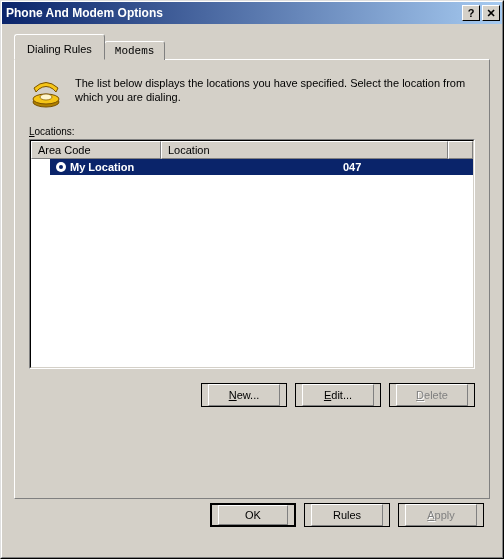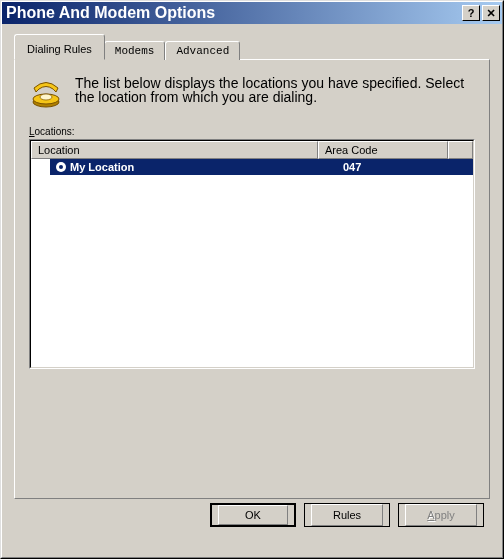--- a/index.html
+++ b/index.html
@@ -31,21 +31,21 @@
   .titlebar {
     height: 22px;
     background: linear-gradient(to right, #0a246a, #a6caf0);
     display: flex;
     align-items: center;
     justify-content: space-between;
     padding: 0 2px 0 4px;
     color: #fff;
     font-weight: bold;
   }
-  .titlebar-text { font-size: 16px; }
+  .titlebar-text { font-size: 12px; }
   .titlebar-buttons { display: flex; gap: 0; }
   .titlebar-btn {
     width: 18px;
     height: 16px;
     background: #d4d0c8;
     border: 1px solid #000;
     border-top-color: #fff;
     border-left-color: #fff;
     margin-left: 2px;
     font-family: Marlett, Arial, sans-serif;
@@ -102,21 +102,21 @@
     background: #d4d0c8;
     height: 440px;
     position: relative;
     padding: 14px 14px;
   }
   .intro-row { display: flex; gap: 12px; align-items: flex-start; margin-bottom: 18px;}
   .phone-icon {
     width: 34px; height: 34px; flex: 0 0 34px;
     position: relative;
   }
-  .intro-text { font-size: 14px; line-height: 14px; padding-top: 2px;}
+  .intro-text { font-size: 11px; line-height: 14px; padding-top: 2px;}
   .locations-label { font-size: 10px; margin-bottom: 2px;}
   .locations-label .ul { text-decoration: underline; }
 
   .listview {
     border: 1px solid #808080;
     border-right-color: #fff;
     border-bottom-color: #fff;
     background: #fff;
     height: 230px;
     position: relative;
@@ -217,23 +217,20 @@
       </div>
     </div>
 
     <div class="dialog-body">
       <div class="tabs">
         <div class="tab active">
           <span>Dialing Rules</span>
         </div>
         <div class="tab">
           <span>Modems</span>
-        </div>
-        <div class="tab">
-          <span>Advanced</span>
         </div>
       </div>
 
       <div class="tab-panel">
         <div class="intro-row">
           <div class="phone-icon">
             <svg viewBox="0 0 34 34" width="34" height="34">
               <ellipse cx="17" cy="28" rx="13" ry="5" fill="#b08000" stroke="#7a5200" stroke-width="1"></ellipse>
               <ellipse cx="17" cy="25" rx="13" ry="5" fill="#f5c518" stroke="#7a5200" stroke-width="1"></ellipse>
               <ellipse cx="17" cy="23" rx="6" ry="3" fill="#fff6cc" stroke="#7a5200" stroke-width="0.7"></ellipse>
@@ -243,36 +240,53 @@
           <div class="intro-text">The list below displays the locations you have specified. Select the location from which you are dialing.</div>
         </div>
 
         <div class="locations-label">
           <span class="ul">L</span><span>ocations:</span>
         </div>
 
         <div class="listview">
           <div class="listview-inner">
             <div class="lv-header">
+              <div class="lv-hcell c1">Area Code</div>
               <div class="lv-hcell c0">Location</div>
-              <div class="lv-hcell c1">Area Code</div>
               <div class="lv-hcell c2"></div>
             </div>
             <div class="lv-body">
               <div class="lv-row">
                 <div class="lv-cell c0">
                   <span class="radio-dot"></span>
                   <span>My Location</span>
                 </div>
                 <div class="lv-cell c1">047</div>
               </div>
             </div>
           </div>
         </div>
 
+        <div class="button-row">
+          <div class="btn">
+            <div class="btn-inner">
+              <span><span class="ul">N</span><span>ew...</span></span>
+            </div>
+          </div>
+          <div class="btn">
+            <div class="btn-inner">
+              <span><span class="ul">E</span><span>dit...</span></span>
+            </div>
+          </div>
+          <div class="btn disabled">
+            <div class="btn-inner">
+              <span><span class="ul">D</span><span>elete</span></span>
+            </div>
+          </div>
+        </div>
       </div>
 
       <div class="bottom-buttons">
         <div class="btn default">
           <div class="btn-inner">
             <span>OK</span>
           </div>
         </div>
         <div class="btn">
           <div class="btn-inner">

